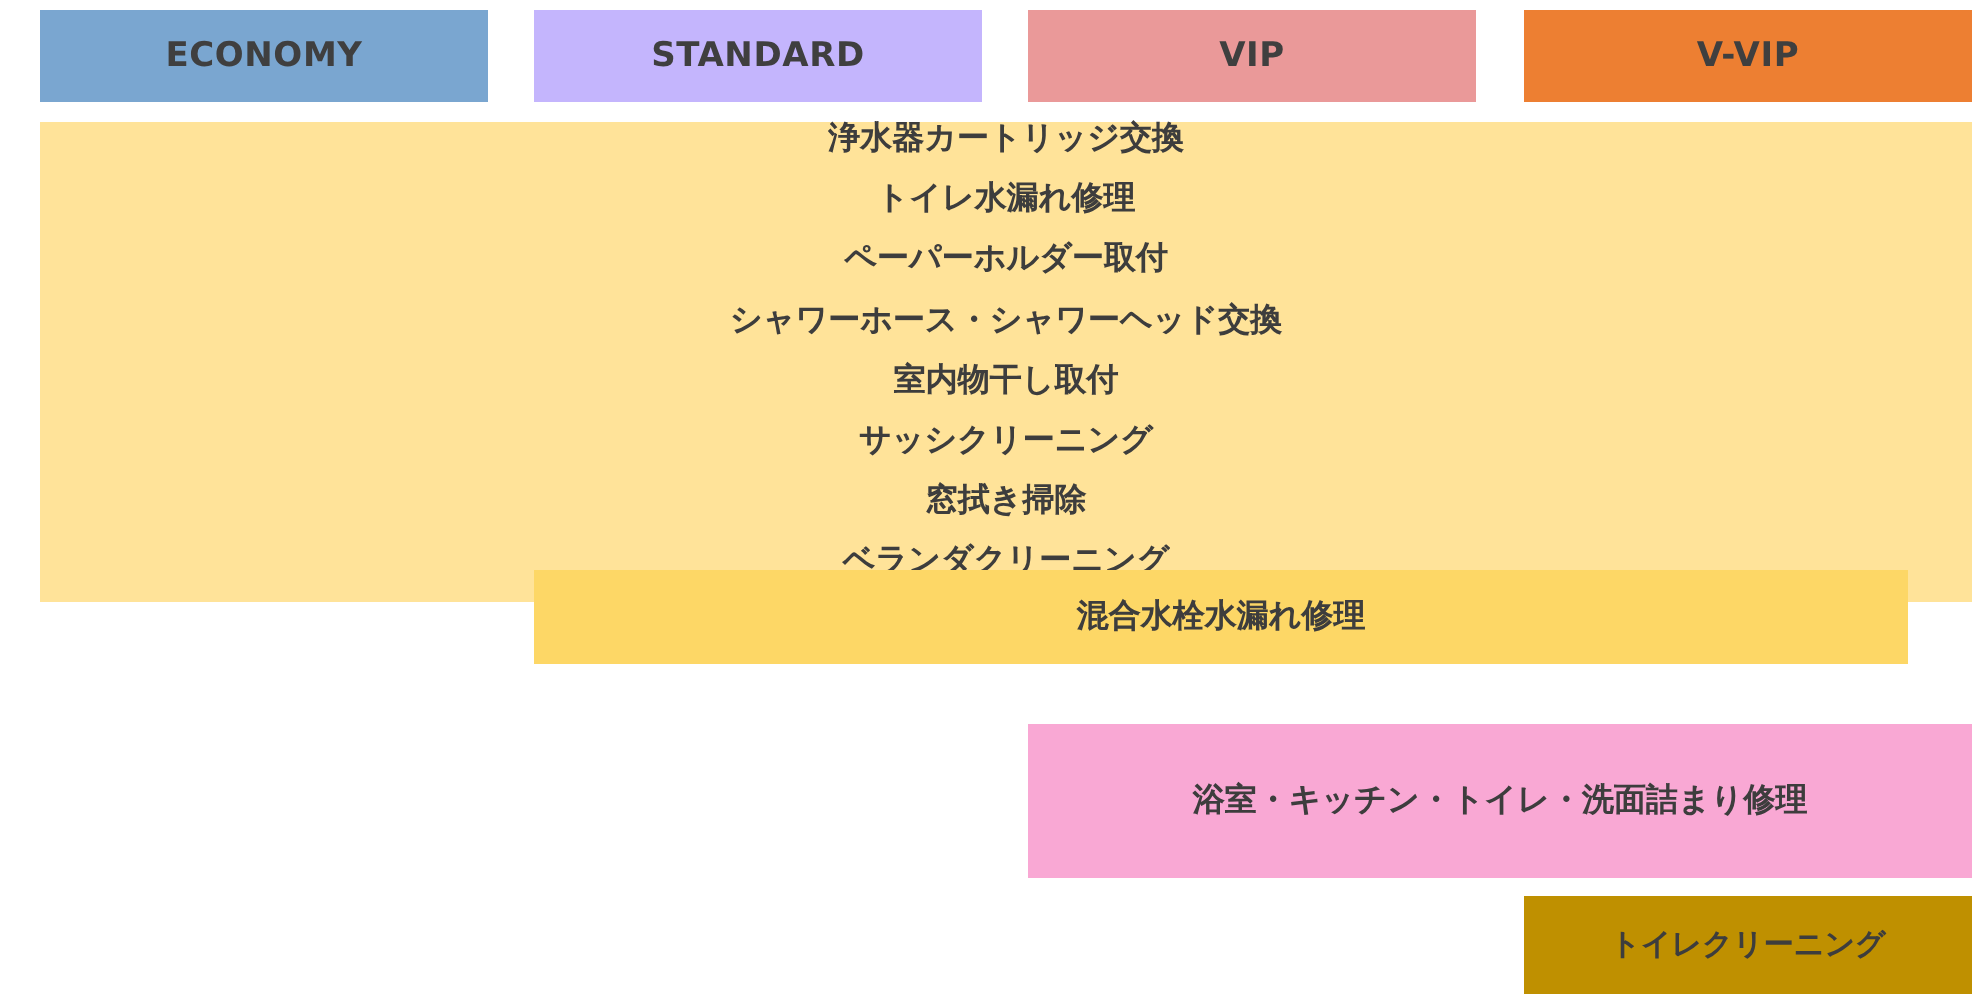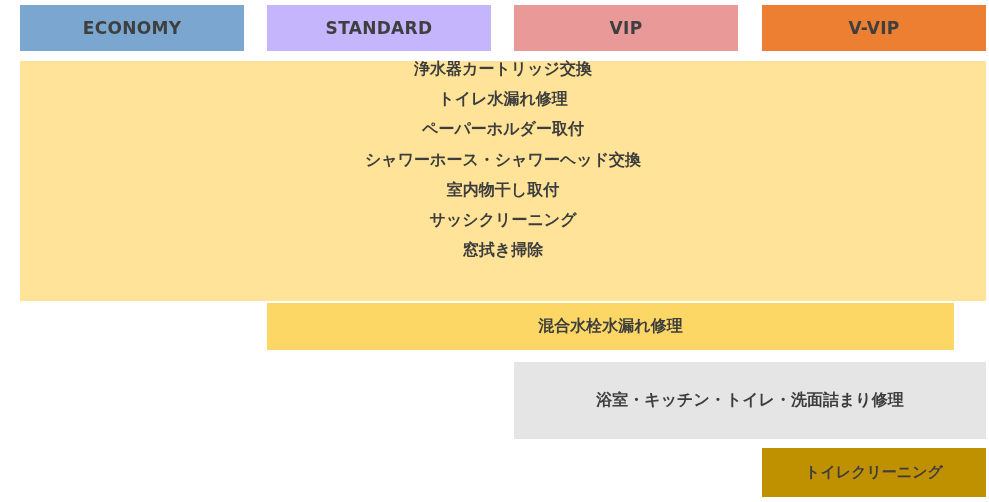--- a/index.html
+++ b/index.html
@@ -48,26 +48,26 @@
       line-height: 30.2px;
     }
     .svc-all {
       left: 20px; top: 61px; width: 966px; height: 240px;
       background: #ffe399;
       justify-content: flex-start;
       padding-top: 0;
     }
     .svc-all span:first-child { margin-top: -7px; }
     .svc-standard {
-      left: 267px; top: 303px; width: 687px; height: 47px;
+      left: 267px; top: 285px; width: 687px; height: 47px;
       background: #fdd766;
     }
     .svc-vip {
       left: 514px; top: 362px; width: 472px; height: 77px;
-      background: #e5e5e5;
+      background: #f9a8d4;
     }
     .svc-vvip {
       left: 762px; top: 448px; width: 224px; height: 49px;
       background: #bf9000;
       font-size: 15px;
     }
   </style>
 </head>
 <body>
 
@@ -85,20 +85,21 @@
 </div>
 
 <div class="box svc svc-all">
   <span>浄水器カートリッジ交換</span>
   <span>トイレ水漏れ修理</span>
   <span>ペーパーホルダー取付</span>
   <span>シャワーホース・シャワーヘッド交換</span>
   <span>室内物干し取付</span>
   <span>サッシクリーニング</span>
   <span>窓拭き掃除</span>
+  <span>ベランダクリーニング</span>
 </div>
 
 <div class="box svc svc-standard">
   <span>混合水栓水漏れ修理</span>
 </div>
 
 <div class="box svc svc-vip">
   <span>浴室・キッチン・トイレ・洗面詰まり修理</span>
 </div>
 

